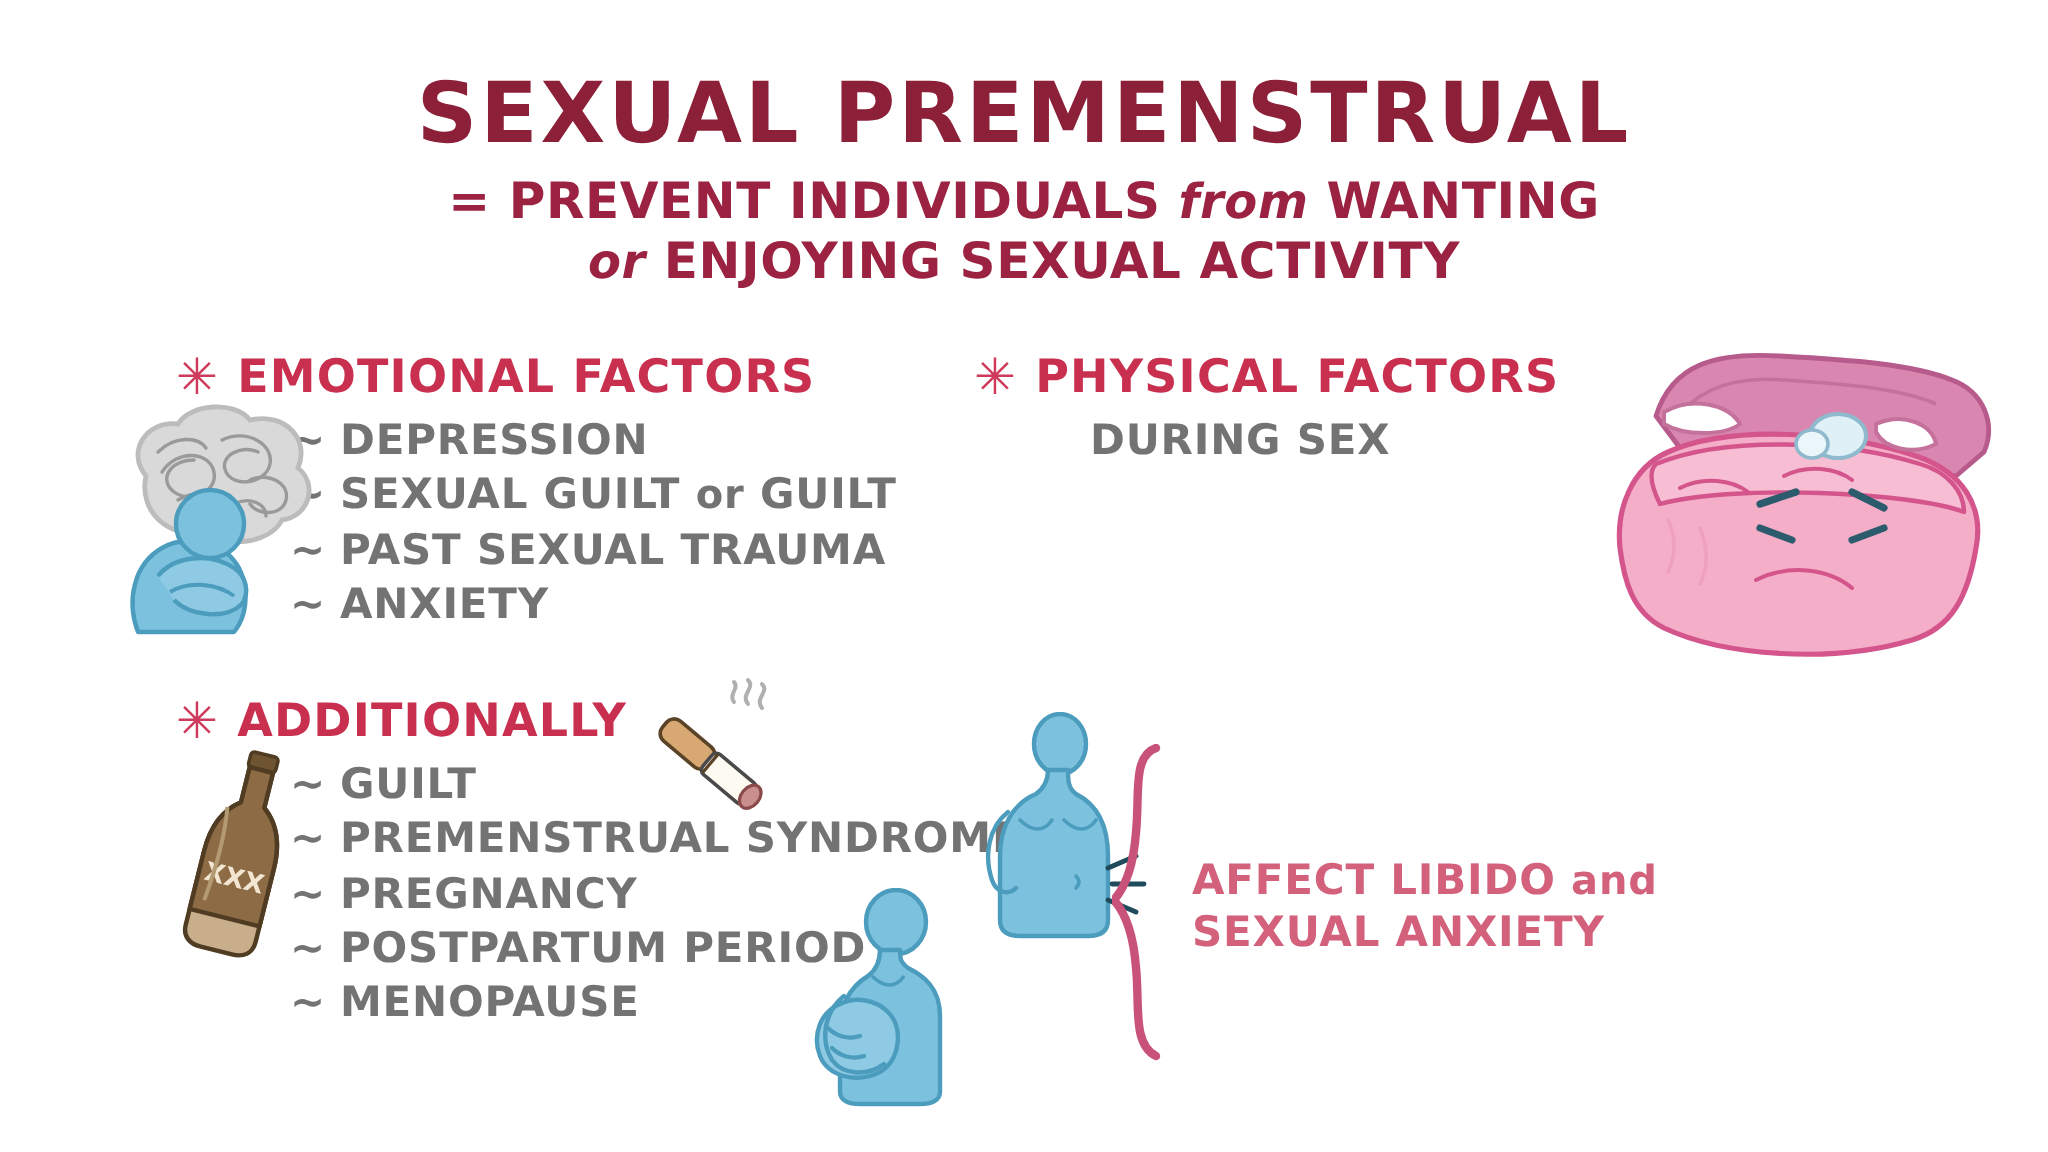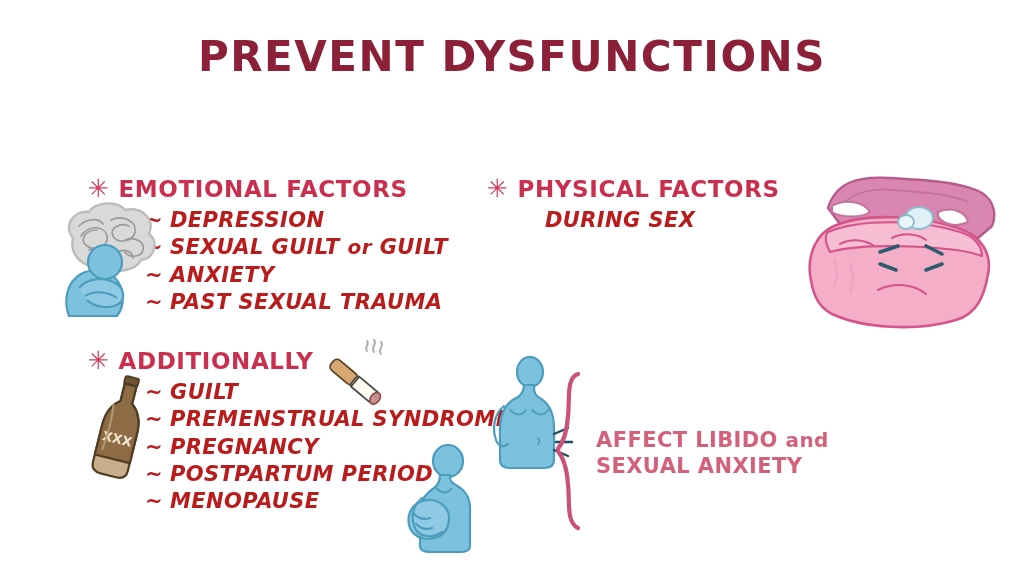--- a/index.html
+++ b/index.html
@@ -45,24 +45,23 @@
   }
   .sec-head .star {
     font-size:25px; color:#cf3a5c; line-height:1;
     transform:translateY(-1px);
   }
   ul.items { list-style:none; margin-top:3px; }
   ul.items li {
     font-weight:bold;
     font-size:21px;
     letter-spacing:0.4px;
-    color:#b91c1c;
+    color:#737373;
     line-height:1.30;
     white-space:nowrap;
-    font-style:italic;
   }
   ul.items li .tilde { margin-right:7px; }
   ul.items li .lc { text-transform:none; font-size:20px; }
 
   .conclusion {
     position:absolute;
     font-weight:bold;
     font-size:21px;
     letter-spacing:0.4px;
     color:#d4617c;
@@ -72,33 +71,37 @@
   .conclusion .lc { text-transform:none; font-size:20px; }
 
   
   .art { position:absolute; }
 </style>
 </head>
 <body>
 
 <div id="board">
 
-  <div class="title">PREVENT DYSFUNCTIONS</div>
-
+  <div class="title">SEXUAL PREMENSTRUAL</div>
+
+  <div class="subtitle">
+    <div><span>= PREVENT INDIVIDUALS </span><span class="lc">from</span><span> WANTING</span></div>
+    <div><span class="lc">or</span><span> ENJOYING SEXUAL ACTIVITY</span></div>
+  </div>
 
   <div class="section" style="left:88px; top:176px;">
     <div class="sec-head">
       <span class="star">✳</span>
       <span>EMOTIONAL FACTORS</span>
     </div>
     <ul class="items" style="margin-left:57px; margin-top:5px;">
       <li><span class="tilde">~</span><span>DEPRESSION</span></li>
       <li><span class="tilde">~</span><span>SEXUAL GUILT </span><span class="lc">or</span><span> GUILT</span></li>
+      <li><span class="tilde">~</span><span>PAST SEXUAL TRAUMA</span></li>
       <li><span class="tilde">~</span><span>ANXIETY</span></li>
-      <li><span class="tilde">~</span><span>PAST SEXUAL TRAUMA</span></li>
     </ul>
   </div>
 
   <div class="art" style="left:55px; top:196px; width:115px; height:125px;">
     <svg width="115" height="125" viewBox="0 0 115 125">
       <g fill="none" stroke="#b8b8b8" stroke-width="2.4" stroke-linecap="round">
         <path d="M18 42 C8 30 18 14 34 16 C40 6 62 4 70 14 C88 10 100 24 94 38 C104 46 100 62 86 64 C80 76 58 78 48 70 C30 74 14 60 18 42 Z" fill="#d9d9d9" stroke="#bcbcbc"></path>
       </g>
       <g fill="none" stroke="#9a9a9a" stroke-width="1.7" stroke-linecap="round">
         <path d="M26 40 C34 28 50 30 52 40 C54 50 40 56 32 50 C24 44 30 34 42 34"></path>

